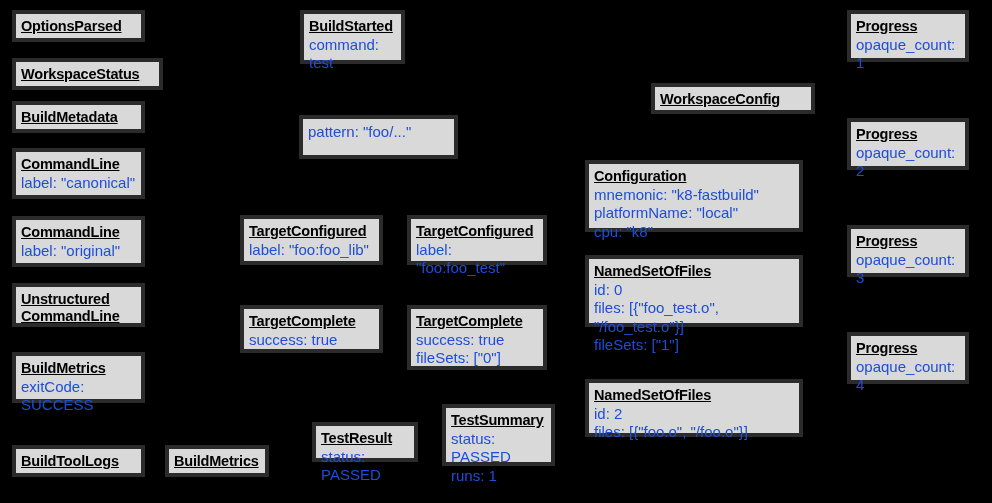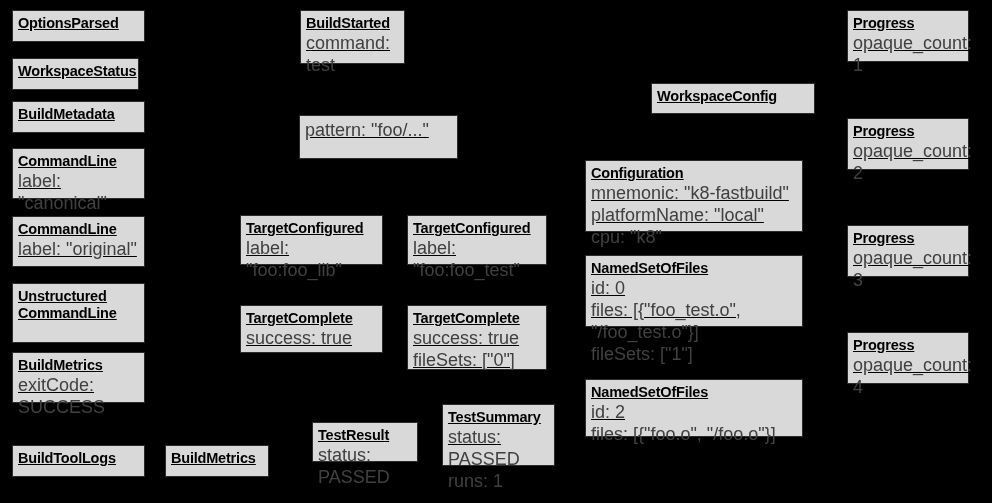--- a/index.html
+++ b/index.html
@@ -20,65 +20,64 @@
     left: 0;
     top: 0;
     width: 992px;
     height: 503px;
     background: #000000;
   }
   .node {
     position: absolute;
     box-sizing: border-box;
     background: #d9d9d9;
-    border: 1px solid #404040;
+    border: 4px solid #404040;
     padding: 4px 5px 17px 5px;
     line-height: 1.0;
     color: #000000;
-    text-decoration: underline;
   }
   .node-title {
     display: block;
     font-size: 14.5px;
     font-weight: bold;
     text-decoration: underline;
     letter-spacing: -0.2px;
     white-space: pre-line;
     line-height: 1.18;
     margin: 0 0 1px 0;
     color: #000000;
   }
   .node-fields {
     display: block;
-    font-size: 18px;
+    font-size: 15px;
     font-weight: normal;
     line-height: 1.22;
     white-space: pre-line;
-    color: #404040;
+    color: #1d4ed8;
   }
   .node-fields:empty {
     display: none;
   }
 </style>
 </head>
 <body>
 
 <div id="canvas" style="background: rgb(0, 0, 0);">
     <div class="node" style="left: 12px; top: 10px; width: 133px; height: 32px; background: rgb(217, 217, 217); border-color: rgb(43, 43, 43); color: rgb(0, 0, 0);">
       <span class="node-title">OptionsParsed</span>
     </div>
     <div class="node" style="left: 300px; top: 10px; width: 105px; height: 54px; background: rgb(217, 217, 217); border-color: rgb(43, 43, 43); color: rgb(0, 0, 0);">
       <span class="node-title">BuildStarted</span>
       <span class="node-fields">command: test</span>
     </div>
     <div class="node" style="left: 847px; top: 10px; width: 122px; height: 52px; background: rgb(217, 217, 217); border-color: rgb(43, 43, 43); color: rgb(0, 0, 0);">
       <span class="node-title">Progress</span>
       <span class="node-fields">opaque_count: 1</span>
     </div>
-    <div class="node" style="left: 12px; top: 58px; width: 127px; height: 32px; background: rgb(217, 217, 217); border-color: rgb(43, 43, 43); color: rgb(0, 0, 0);">
+    <div class="node" style="left: 12px; top: 58px; width: 151px; height: 32px; background: rgb(217, 217, 217); border-color: rgb(43, 43, 43); color: rgb(0, 0, 0);">
       <span class="node-title">WorkspaceStatus</span>
     </div>
     <div class="node" style="left: 651px; top: 83px; width: 164px; height: 31px; background: rgb(217, 217, 217); border-color: rgb(43, 43, 43); color: rgb(0, 0, 0);">
       <span class="node-title">WorkspaceConfig</span>
     </div>
     <div class="node" style="left: 12px; top: 101px; width: 133px; height: 32px; background: rgb(217, 217, 217); border-color: rgb(43, 43, 43); color: rgb(0, 0, 0);">
       <span class="node-title">BuildMetadata</span>
     </div>
     <div class="node" style="left: 299px; top: 115px; width: 159px; height: 44px; background: rgb(217, 217, 217); border-color: rgb(43, 43, 43); color: rgb(0, 0, 0);">
       <span class="node-fields">pattern: "foo/..."</span>
@@ -112,21 +111,21 @@
     <div class="node" style="left: 847px; top: 225px; width: 122px; height: 52px; background: rgb(217, 217, 217); border-color: rgb(43, 43, 43); color: rgb(0, 0, 0);">
       <span class="node-title">Progress</span>
       <span class="node-fields">opaque_count: 3</span>
     </div>
     <div class="node" style="left: 585px; top: 255px; width: 218px; height: 72px; background: rgb(217, 217, 217); border-color: rgb(43, 43, 43); color: rgb(0, 0, 0);">
       <span class="node-title">NamedSetOfFiles</span>
       <span class="node-fields">id: 0
 files: [{"foo_test.o", "/foo_test.o"}]
 fileSets: ["1"]</span>
     </div>
-    <div class="node" style="left: 12px; top: 283px; width: 133px; height: 60px; background: rgb(217, 217, 217); border-color: rgb(43, 43, 43); color: rgb(0, 0, 0);">
+    <div class="node" style="left: 12px; top: 283px; width: 133px; height: 44px; background: rgb(217, 217, 217); border-color: rgb(43, 43, 43); color: rgb(0, 0, 0);">
       <span class="node-title">Unstructured
 CommandLine</span>
     </div>
     <div class="node" style="left: 240px; top: 305px; width: 143px; height: 48px; background: rgb(217, 217, 217); border-color: rgb(43, 43, 43); color: rgb(0, 0, 0);">
       <span class="node-title">TargetComplete</span>
       <span class="node-fields">success: true</span>
     </div>
     <div class="node" style="left: 407px; top: 305px; width: 140px; height: 65px; background: rgb(217, 217, 217); border-color: rgb(43, 43, 43); color: rgb(0, 0, 0);">
       <span class="node-title">TargetComplete</span>
       <span class="node-fields">success: true

